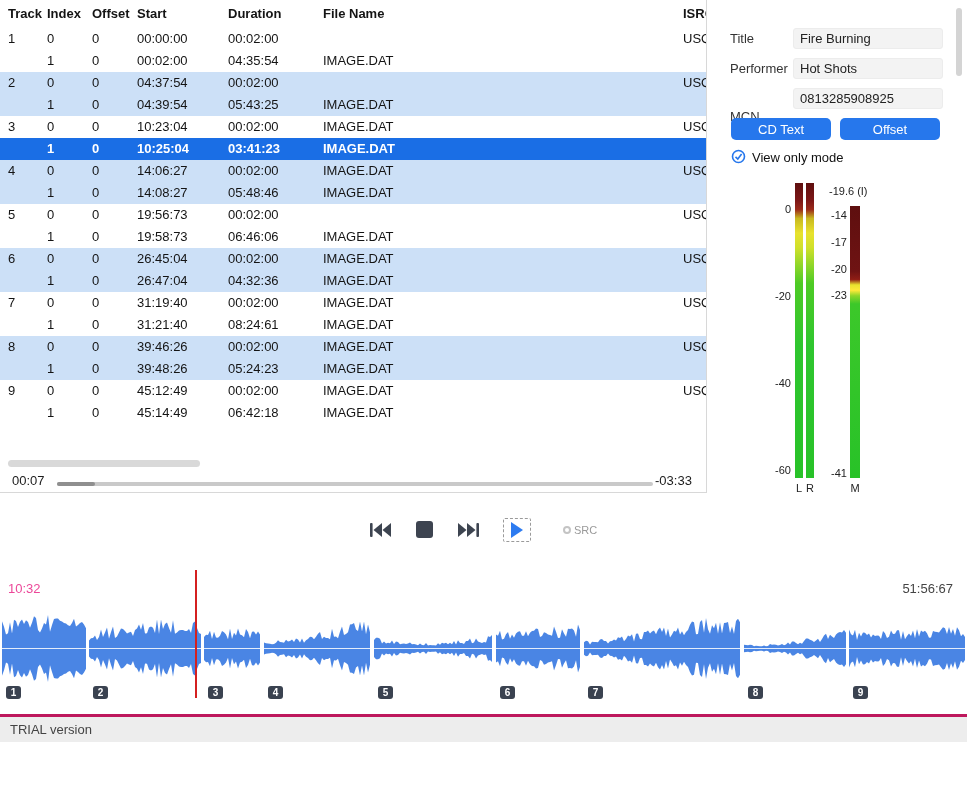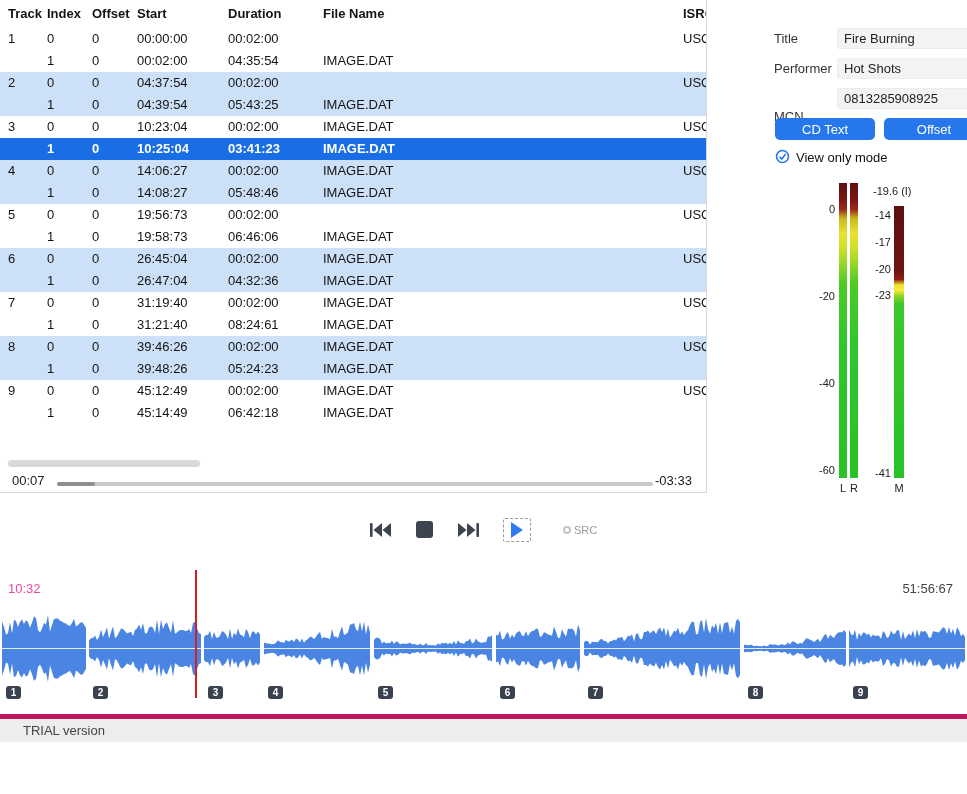--- a/index.html
+++ b/index.html
@@ -23,21 +23,21 @@
   .light.green { background: #28c840; }
 
   
   .menubar {
     height: 24px; background: var(--menubar, #871d1d); color: #fff;
     display: flex; align-items: center; flex: 0 0 24px; padding-left: 2px;
   }
   .menu-item { padding: 0 13px; line-height: 24px; cursor: default; }
 
   
-  .main { display: flex; height: 493px; flex: 0 0 493px; gap: 44px; }
+  .main { display: flex; height: 493px; flex: 0 0 493px; }
   .left-panel {
     width: 707px; flex: 0 0 707px; position: relative;
     border-right: 1px solid #d8d8d8; border-bottom: 1px solid #d8d8d8; background: #fff;
   }
   .thead, .trow {
     display: grid; grid-template-columns: 39px 45px 45px 91px 95px 360px 1fr;
     padding-left: 8px; width: 100%;
   }
   .thead { font-weight: bold; line-height: 28px; height: 28px; }
   .trow { height: 22px; line-height: 22px; }
@@ -112,22 +112,22 @@
   .wave-seg { position: absolute; top: 0; height: 93px; overflow: visible; }
   .track-badge {
     position: absolute; left: 4px; top: 84px; width: 15px; height: 13px;
     background: #3a4250; color: #fff; border-radius: 3px;
     font-size: 10px; font-weight: bold; line-height: 13px; text-align: center;
   }
   .playhead { position: absolute; left: 195px; top: 4px; width: 2px; height: 128px; background: var(--playhead, #d42020); }
 
   
   .statusbar {
-    height: 28px; flex: 0 0 28px; background: #ededed; border-top: 5px solid #be185d;
-    display: flex; align-items: center; padding-left: 23px; color: #444;
+    height: 28px; flex: 0 0 28px; background: #ededed; border-top: 3px solid #be185d;
+    display: flex; align-items: center; padding-left: 10px; color: #444;
   }
 </style>
 </head>
 <body>
 
 <div class="window">
 
 
 
   <div class="main">

